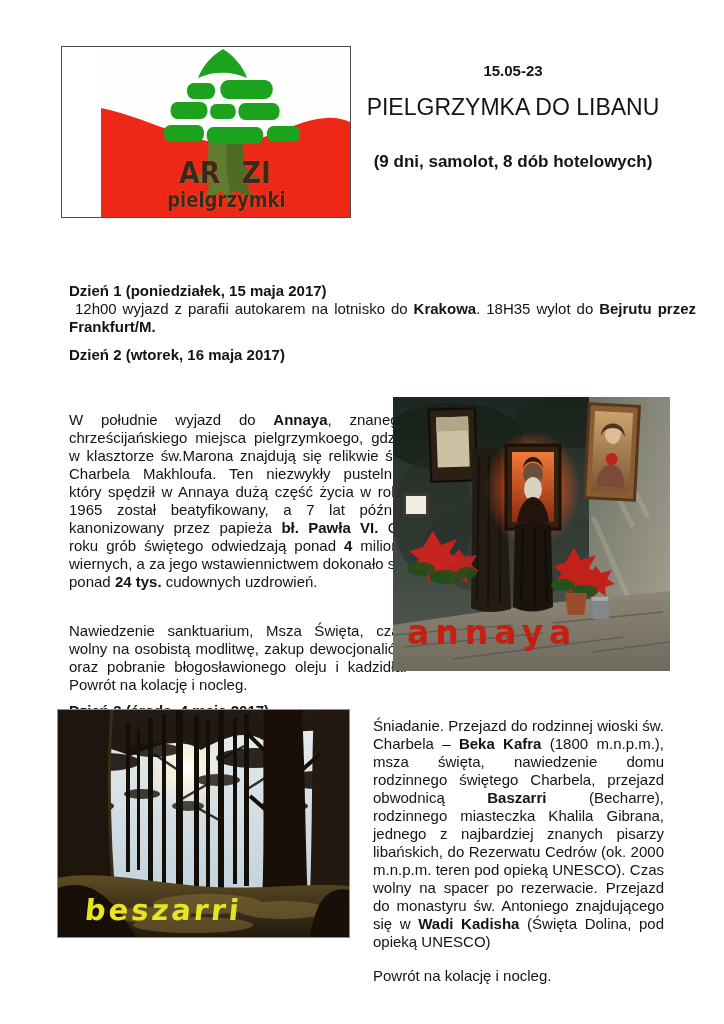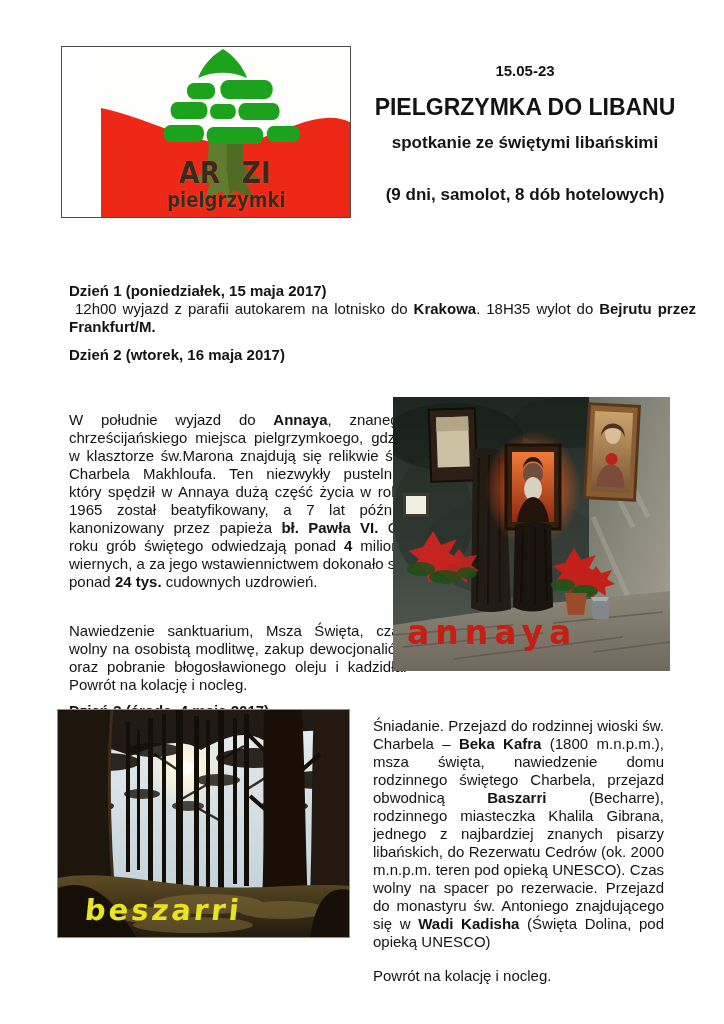--- a/index.html
+++ b/index.html
@@ -13,23 +13,23 @@
   .body-text{font-size:15px;line-height:18px;text-align:justify;}
   .day-heading{font-size:15px;line-height:18px;font-weight:bold;margin:16px;}
   b{font-weight:bold;}
 
   .logo-box{
     left:61px;top:46px;width:290px;height:172px;
     border:1.5px solid #4a4a4a;box-sizing:border-box;background:#fff;padding-left:39px;
   }
   .logo-box svg{display:block;width:100%;height:100%;}
 
-  .header-text{left:352px;top:62px;width:322px;text-align:center;padding-left:12px;}
+  .header-text{left:352px;top:62px;width:322px;text-align:center;}
   .hdr-date{font-size:15px;font-weight:bold;line-height:17px;}
-  .hdr-title{font-size:23px;font-weight:bold;line-height:26px;margin:15px 0 12px 0;}
+  .hdr-title{font-size:23px;font-weight:normal;line-height:26px;margin:15px 0 0 0;}
   .hdr-subtitle{font-size:17px;font-weight:bold;line-height:21px;margin:0;}
   .hdr-details{font-size:17px;font-weight:bold;line-height:20px;margin-top:32px;}
 
   .day1-heading{left:53px;top:266px;width:627px;}
   .day1-para{left:53px;top:284px;width:627px;}
   .day2-heading{left:53px;top:330px;width:627px;}
   .day2-para{left:53px;top:348px;width:627px;}
 
   .annaya-para1{left:53px;top:395px;width:338px;}
   .annaya-para2{left:53px;top:606px;width:338px;}
@@ -72,21 +72,20 @@
         <text x="91" y="136" font-size="31">AR</text>
         <text x="164" y="136" font-size="31">ZI</text>
         <text x="146" y="160" font-size="21" text-anchor="middle">pielgrzymki</text>
       </g>
     </svg>
   </div>
 
   <div class="abs header-text">
     <div class="hdr-date">15.05-23</div>
     <h1 class="hdr-title">PIELGRZYMKA DO LIBANU</h1>
-    <div class="hdr-subtitle">spotkanie ze świętymi libańskimi</div>
     <div class="hdr-details">(9 dni, samolot, 8 dób hotelowych)</div>
   </div>
 
   <h3 class="abs day-heading day1-heading">Dzień 1 (poniedziałek, 15 maja 2017)</h3>
   <p class="abs body-text day1-para"><span>&nbsp;12h00 wyjazd z parafii autokarem na lotnisko do </span><b>Krakowa</b><span>. 18H35 wylot do </span><b>Bejrutu przez Frankfurt/M.</b></p>
 
   <h3 class="abs day-heading day2-heading">Dzień 2 (wtorek, 16 maja 2017)</h3>
 
   <p class="abs body-text annaya-para1"><span>W południe wyjazd do </span><b>Annaya</b><span>, znanego chrześcijańskiego miejsca pielgrzymkoego, gdzie w klasztorze św.Marona znajdują się relikwie św. Charbela Makhloufa. Ten niezwykły pustelnik, który spędził w Annaya dużą część życia w roku 1965 został beatyfikowany, a 7 lat później kanonizowany przez papieża </span><b>bł. Pawła VI.</b><span> Co roku grób świętego odwiedzają ponad </span><b>4</b><span> miliony wiernych, a za jego wstawiennictwem dokonało się ponad </span><b>24 tys.</b><span> cudownych uzdrowień.</span></p>
   <p class="abs body-text annaya-para2"><span>Nawiedzenie sanktuarium, Msza Święta, czas wolny na osobistą modlitwę, zakup dewocjonaliów oraz pobranie błogosławionego oleju i kadzidła. Powrót na kolację i nocleg.</span></p>

